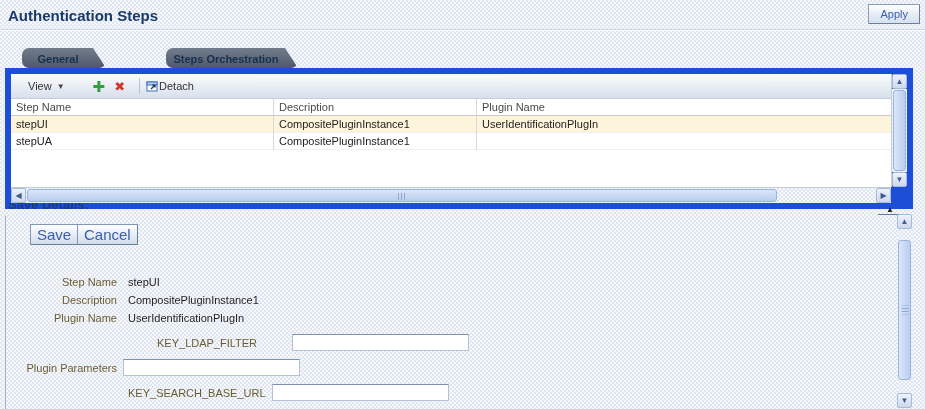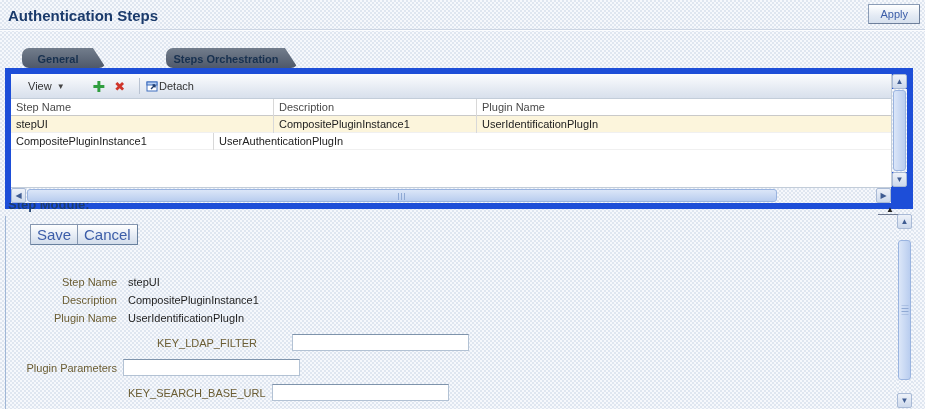--- a/index.html
+++ b/index.html
@@ -184,42 +184,42 @@
       <div class="tcell c1">Step Name</div>
       <div class="tcell c2">Description</div>
       <div class="tcell c3">Plugin Name</div>
     </div>
     <div class="trow body row-sel">
       <div class="tcell c1">stepUI</div>
       <div class="tcell c2">CompositePluginInstance1</div>
       <div class="tcell c3">UserIdentificationPlugIn</div>
     </div>
     <div class="trow body">
+      <div class="tcell c1">stepUA</div>
       <div class="tcell c2">CompositePluginInstance1</div>
-      <div class="tcell c3">UserAuthenticationPlugIn</div>
     </div>
   </div>
 
   <div class="hscroll dotted">
     <div class="sbtn">◀</div>
     <div class="strack">
       <div class="thumb-h">
         <span class="grip-h"></span>
       </div>
     </div>
     <div class="sbtn">▶</div>
   </div>
 </div>
 
 <div class="splitter">
   <div class="split-handle">▲</div>
 </div>
 
 <div class="step-details-clip">
-  <span>Step Module:</span>
+  <span>Save Details:</span>
 </div>
 <div class="detail-border"></div>
 
 <button class="form-btn btn-save">Save</button>
 <button class="form-btn btn-cancel">Cancel</button>
 
 <div class="frow" style="top:276px;">
   <span class="flabel">Step Name</span>
   <span class="fvalue">stepUI</span>
 </div>

